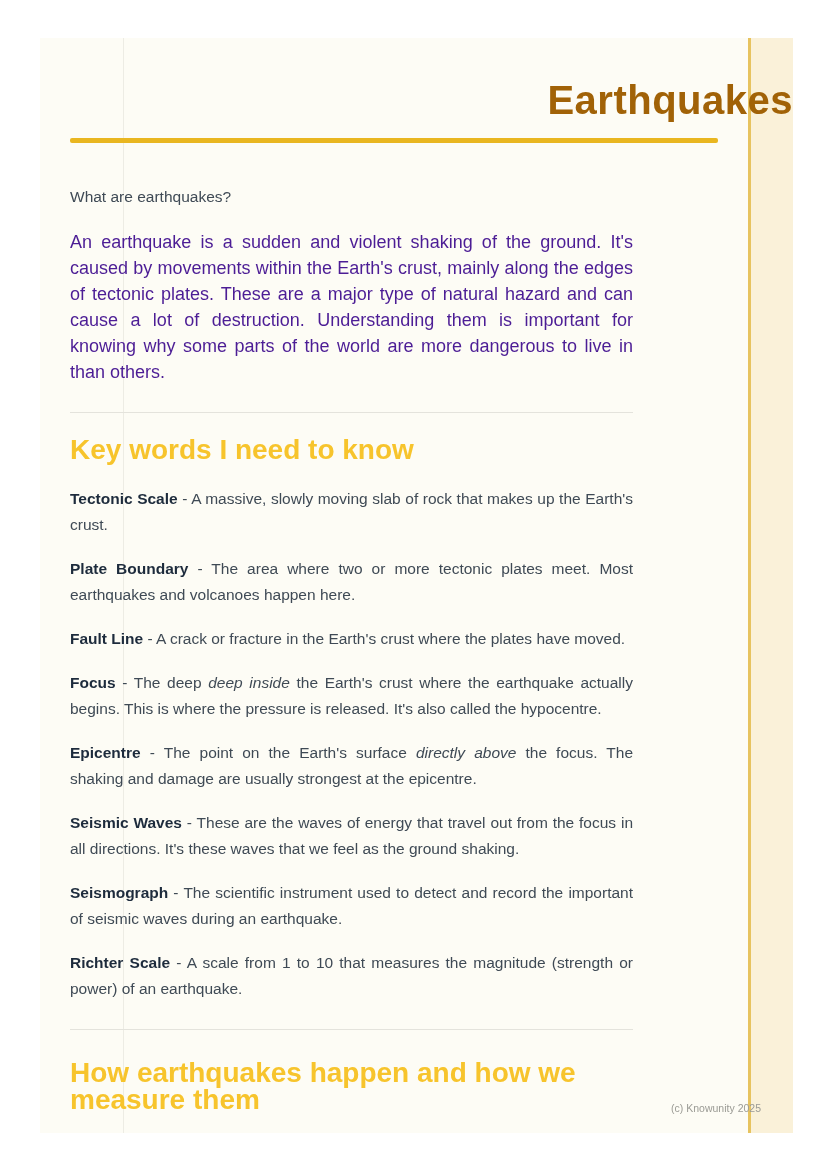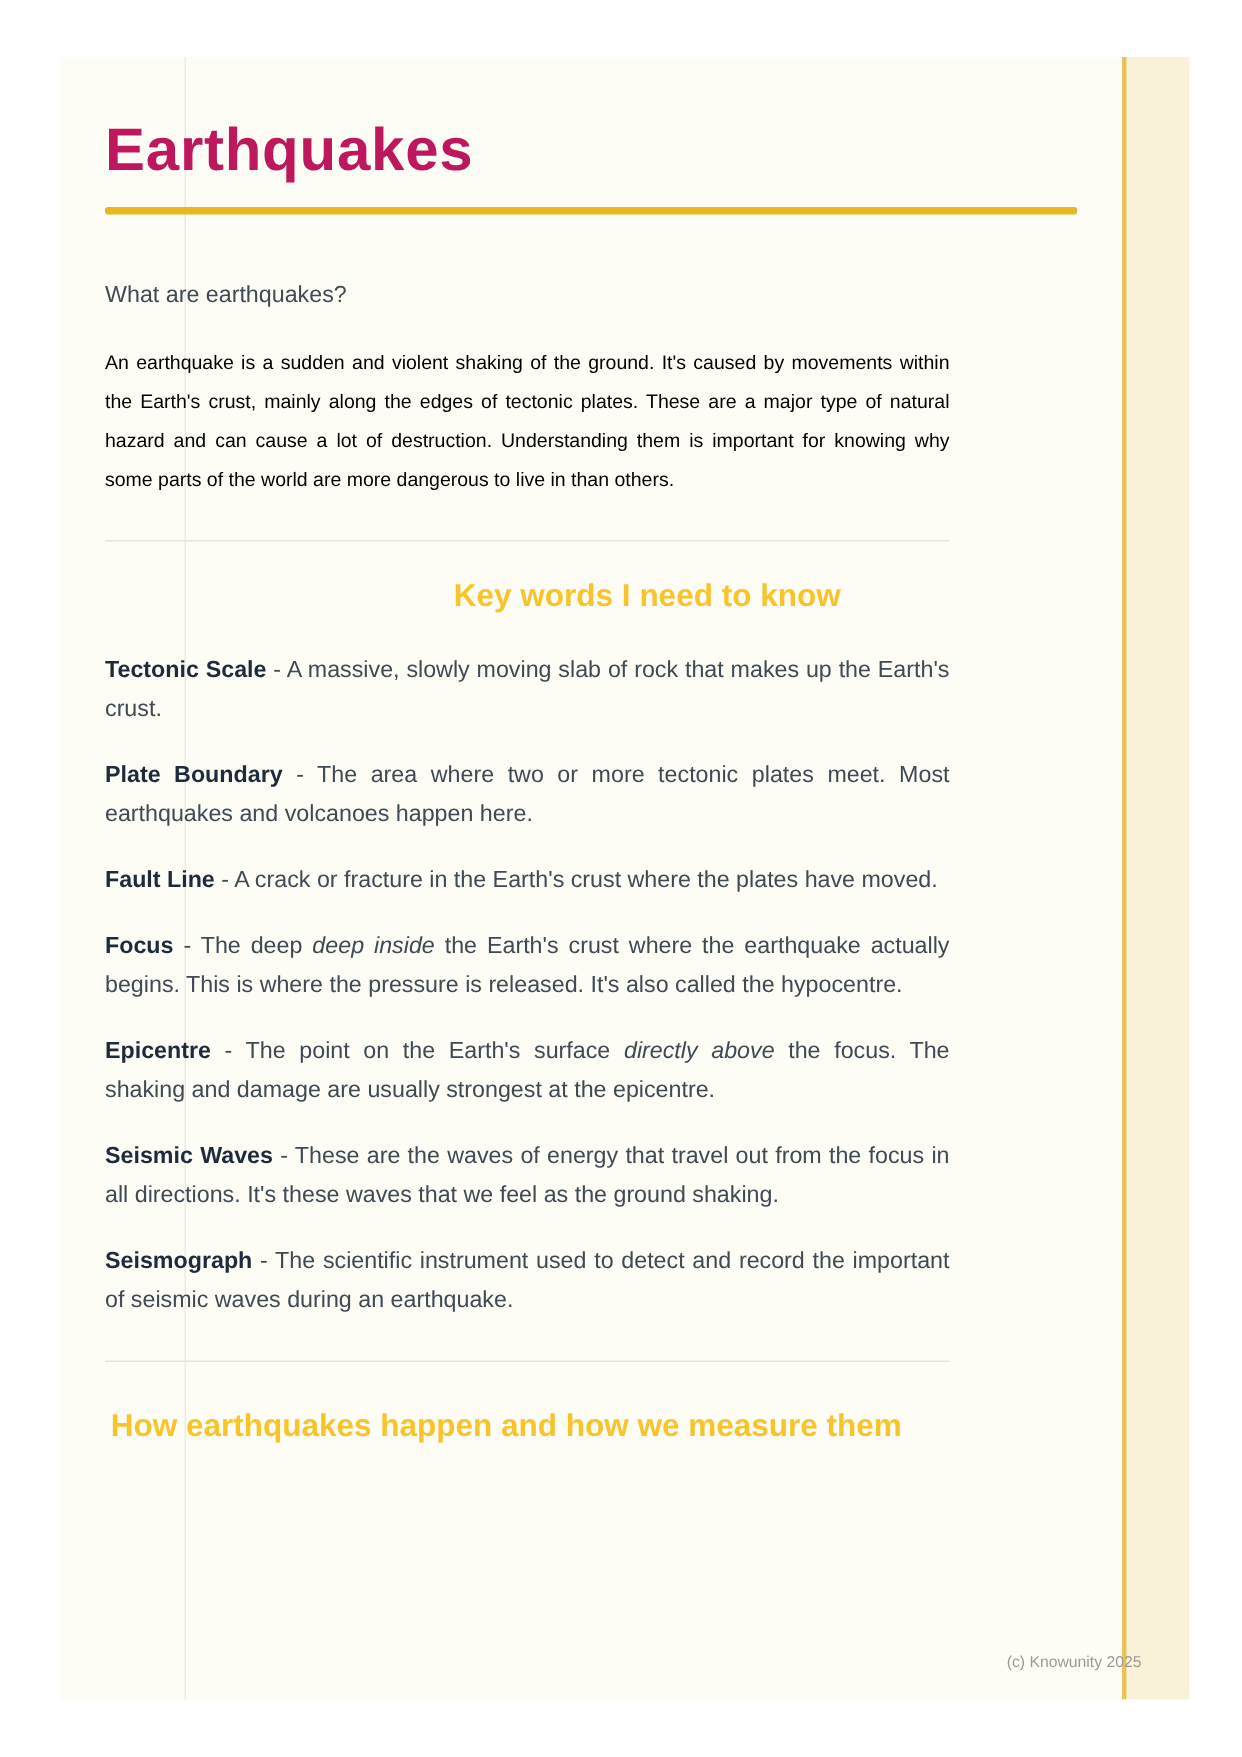--- a/index.html
+++ b/index.html
@@ -40,57 +40,57 @@
   .content {
     position: relative;
     padding: 42px 0 0 30px;
   }
   h1.doc-title {
     margin: 0;
     font-size: 40px;
     line-height: 40px;
     font-weight: bold;
     letter-spacing: 0.5px;
-    color: #be185d;
+    color: #a16207;
+    text-align: right;
   }
   .title-rule {
     margin-top: 18px;
     width: 648px;
     height: 5px;
     background: #E9B620;
     border-radius: 2px;
   }
   p.question {
     margin: 44px 0 0;
     font-size: 15.5px;
     line-height: 20px;
     color: #3F4A55;
   }
   p.lead {
     margin: 22px 0 0;
     width: 563px;
-    font-size: 13px;
+    font-size: 18px;
     line-height: 26px;
     text-align: justify;
-    color: #000000;
+    color: #4c1d95;
   }
   .divider {
     margin: 27px 0 0;
     width: 563px;
     height: 1px;
     background: #E4E3DC;
     border: 0;
   }
   h2.section-heading {
     margin: 25px 0 0;
-    font-size: 21px;
+    font-size: 28px;
     line-height: 23px;
     font-weight: bold;
     color: #F7C42C;
-    text-align: center;
   }
   h2.how-heading {
     margin-top: 29px;
     line-height: 27px;
     max-width: 535px;
   }
   p.def {
     margin: 18px 0 0;
     width: 563px;
     font-size: 15.5px;
@@ -135,20 +135,21 @@
     <p class="def"><strong>Fault Line</strong><span> - A crack or fracture in the Earth's crust where the plates have moved.</span><em></em><span></span></p>
 
     <p class="def"><strong>Focus</strong><span> - The deep </span><em>deep inside</em><span> the Earth's crust where the earthquake actually begins. This is where the pressure is released. It's also called the hypocentre.</span></p>
 
     <p class="def"><strong>Epicentre</strong><span> - The point on the Earth's surface </span><em>directly above</em><span> the focus. The shaking and damage are usually strongest at the epicentre.</span></p>
 
     <p class="def"><strong>Seismic Waves</strong><span> - These are the waves of energy that travel out from the focus in all directions. It's these waves that we feel as the ground shaking.</span><em></em><span></span></p>
 
     <p class="def"><strong>Seismograph</strong><span> - The scientific instrument used to detect and record the important of seismic waves during an earthquake.</span><em></em><span></span></p>
 
+    <p class="def"><strong>Richter Scale</strong><span> - A scale from 1 to 10 that measures the magnitude (strength or power) of an earthquake.</span><em></em><span></span></p>
 
     <hr class="divider">
 
     <h2 class="section-heading how-heading">How earthquakes happen and how we measure them</h2>
   </div>
 
   <div class="footer-credit">(c) Knowunity 2025</div>
 </div>
 
 </body></html>

